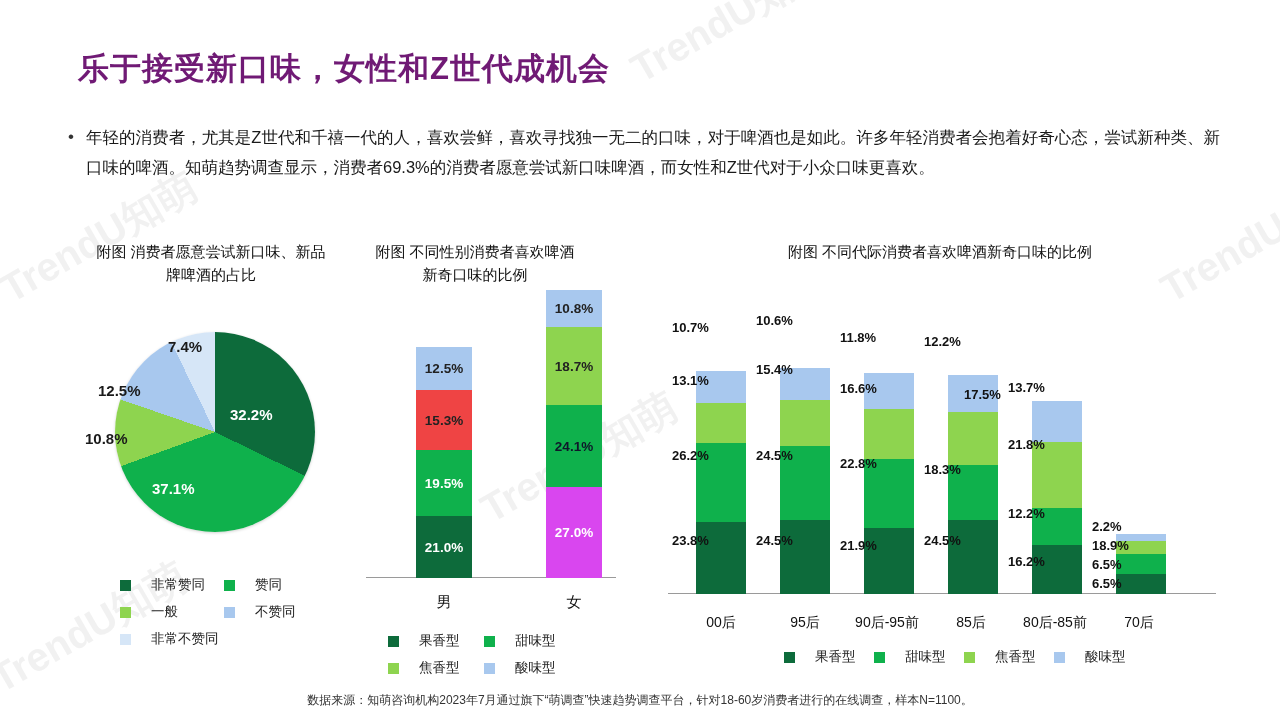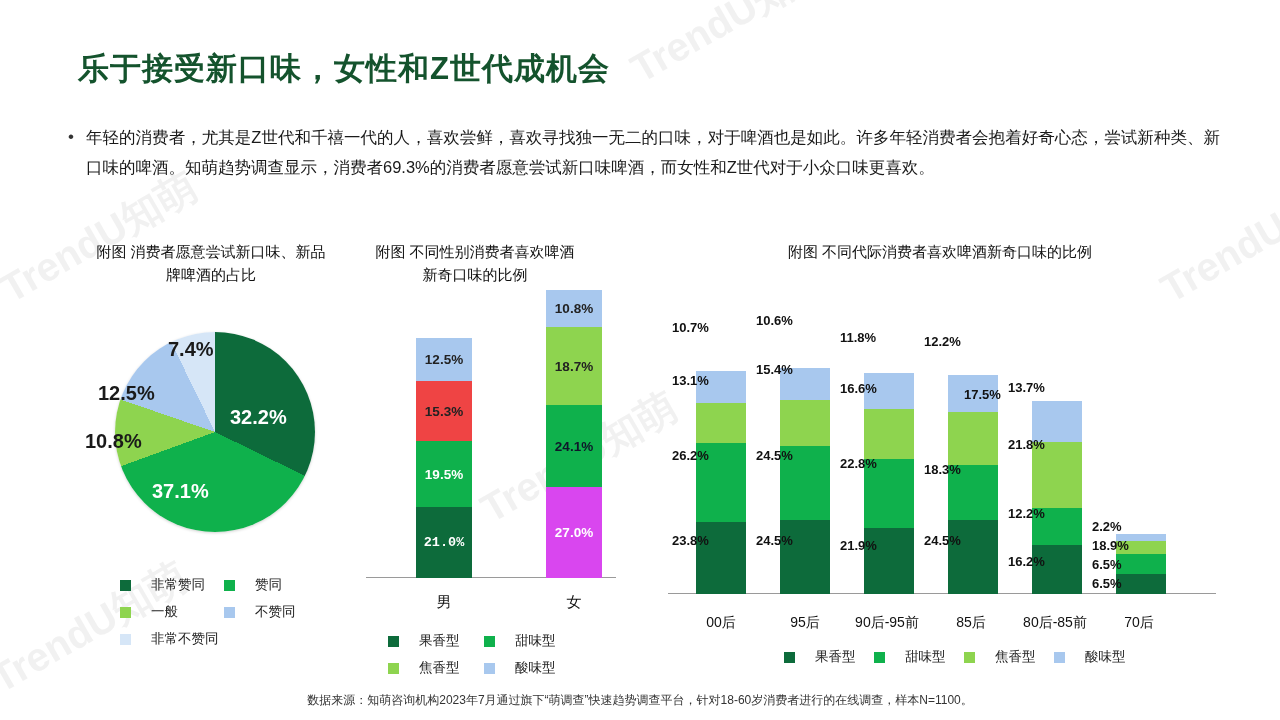--- a/index.html
+++ b/index.html
@@ -23,21 +23,21 @@
     white-space: nowrap;
     pointer-events: none;
     font-weight: bold;
   }
 
   .title {
     position: absolute;
     left: 78px; top: 48px;
     font-size: 31px;
     font-weight: bold;
-    color: #14532d;
+    color: #701a75;
     letter-spacing: 1px;
   }
 
   .bullet-wrap {
     position: absolute;
     left: 68px; top: 122px;
     width: 1152px;
     display: flex;
   }
   .bullet-dot {
@@ -74,21 +74,21 @@
     background: conic-gradient(
       from 0deg,
       #0d6b3b 0deg 116deg,
       #0fb14c 116deg 250deg,
       #8ed44f 250deg 289deg,
       #a8c8ee 289deg 334deg,
       #d6e6f7 334deg 360deg
     );
     box-shadow: 0 1px 3px rgba(0,0,0,.18);
   }
-  .pl { position: absolute; font-size: 20px; font-weight: bold; white-space: nowrap; }
+  .pl { position: absolute; font-size: 15px; font-weight: bold; white-space: nowrap; }
   .pl.dark { color: #fff; }
   .pl.blk { color: #1a1a1a; }
 
   .legend {
     position: absolute;
     display: grid;
     font-size: 13.5px;
     color: #222;
   }
   .lg-item { display: flex; align-items: center; gap: 20px; white-space: nowrap; }
@@ -193,21 +193,21 @@
   <div class="bar-col" style="left:56px;">
     <div class="seg" style="background:#a8c8ee; height:43px;">
       <span>12.5%</span>
     </div>
     <div class="seg" style="background:#ef4444; height:60px;">
       <span>15.3%</span>
     </div>
     <div class="seg" style="background:#0fb14c; height:66px;">
       <span style="color:#fff">19.5%</span>
     </div>
-    <div class="seg" style="background:#0d6b3b; height:71px;font-family:Liberation Mono, monospace;">
+    <div class="seg" style="background:#0d6b3b; height:62px;">
       <span style="color:#fff">21.0%</span>
     </div>
   </div>
   <div class="xlab" style="left:44px;">男</div>
 
   <div class="bar-col" style="left:186px;">
     <div class="seg" style="background:#a8c8ee; height:37px;">
       <span>10.8%</span>
     </div>
     <div class="seg" style="background:#8ed44f; height:78px;">

